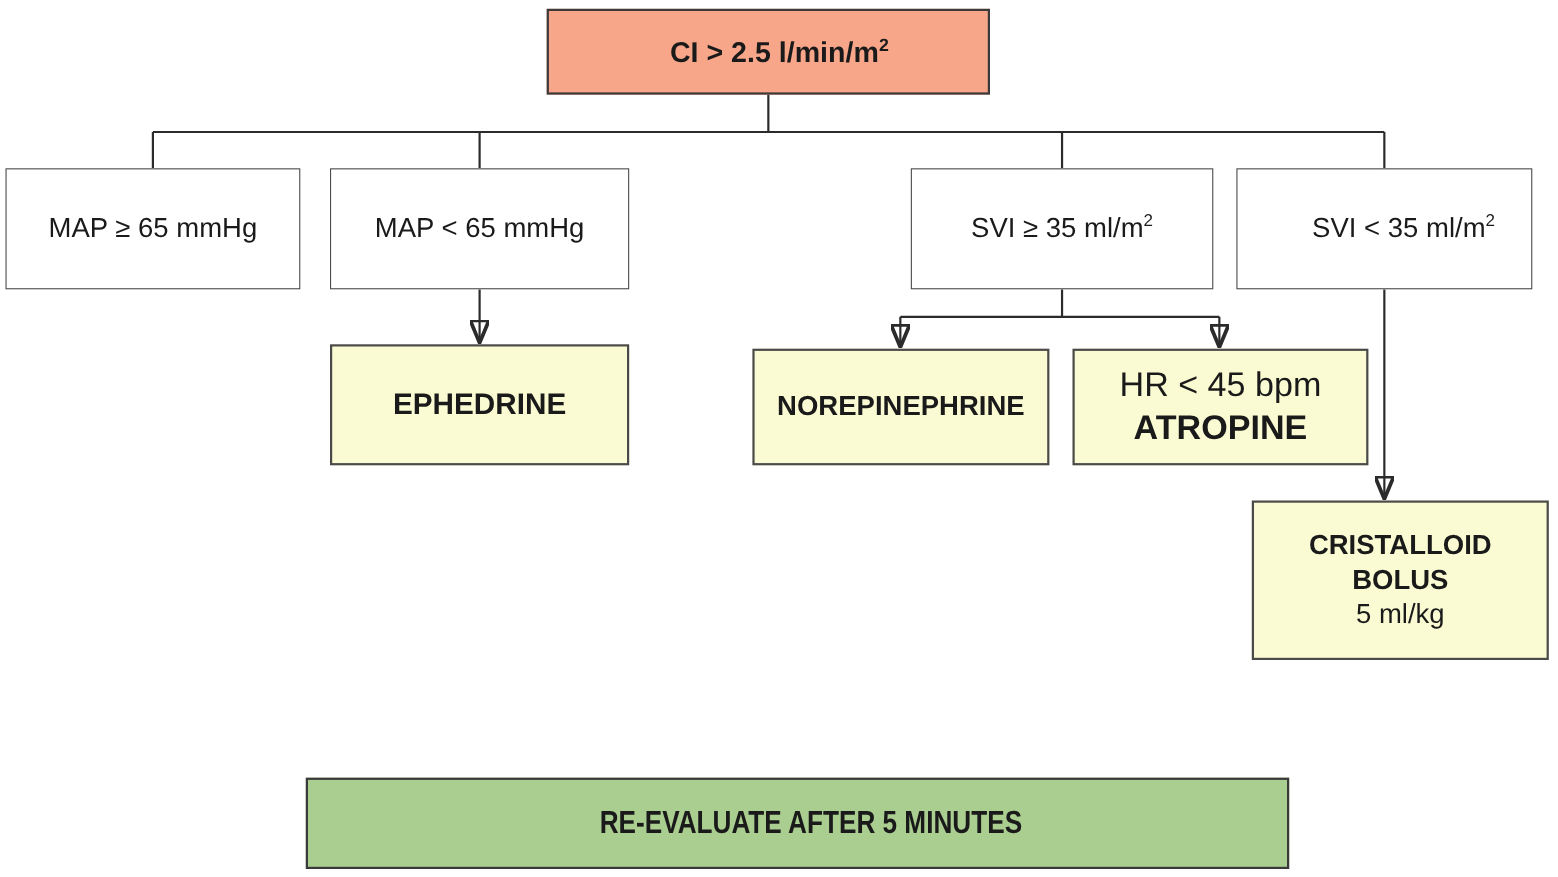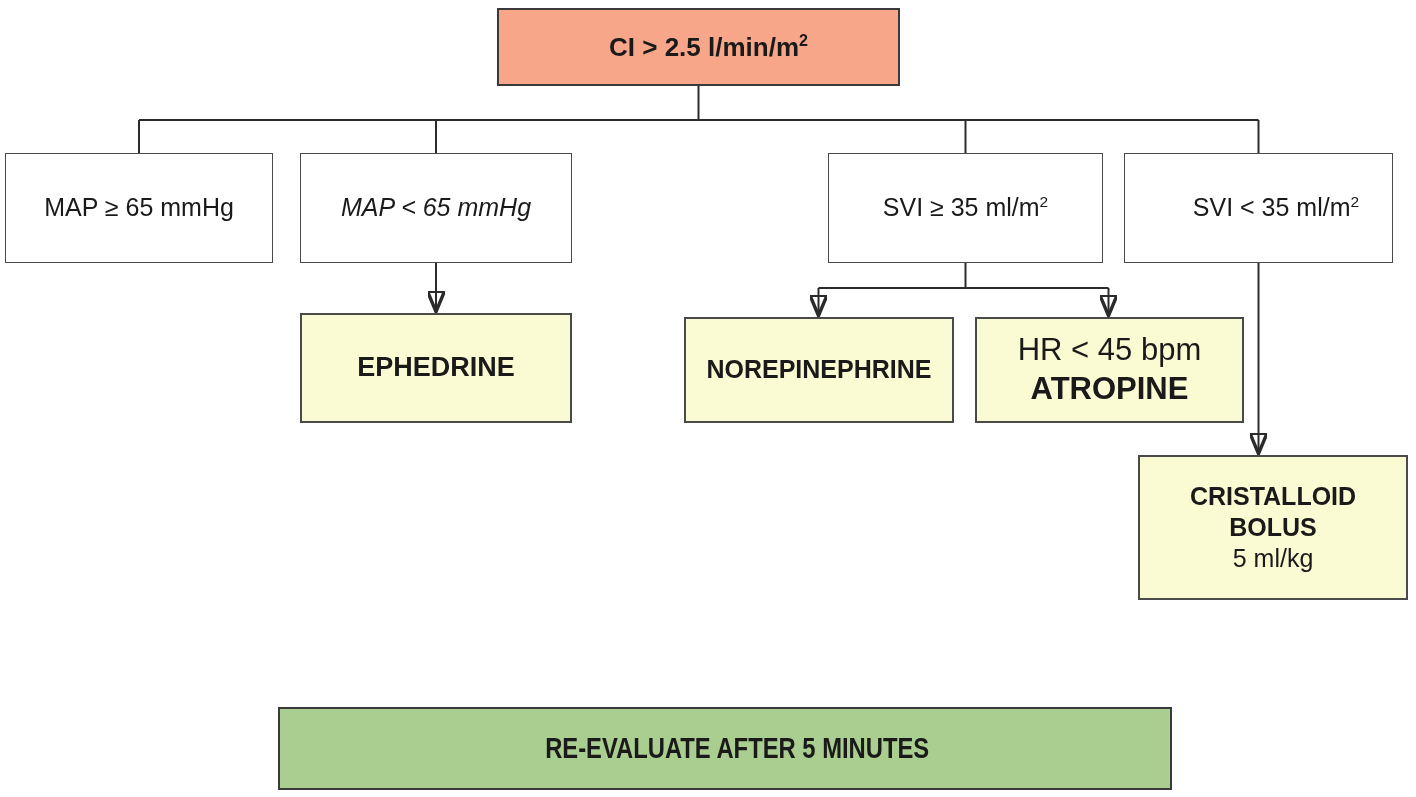--- a/index.html
+++ b/index.html
@@ -34,21 +34,21 @@
     font-size: 26px;
     padding-left: 20px;
   }
   .box--condition {
     background: #ffffff;
     border: 1.5px solid #4a4a4a;
     font-size: 25px;
     font-weight: normal;
   }
   .box--map-ge { left: 5px;    top: 153px; width: 268px; height: 110px; }
-  .box--map-lt { left: 300px;  top: 153px; width: 272px; height: 110px; font-style: italic; }
+  .box--map-lt { left: 300px;  top: 153px; width: 272px; height: 110px; }
   .box--svi-ge { left: 828px;  top: 153px; width: 275px; height: 110px; }
   .box--svi-lt { left: 1124px; top: 153px; width: 269px; height: 110px; padding-left: 35px; }
   .box--action {
     background: #FBFBD3;
     border: 2px solid #4a4a4a;
     font-weight: bold;
     font-size: 26px;
   }
   .box--ephedrine      { left: 300px;  top: 313px; width: 272px; height: 110px; font-size: 27px; }
   .box--norepinephrine { left: 684px;  top: 317px; width: 270px; height: 106px; font-size: 25px; }

